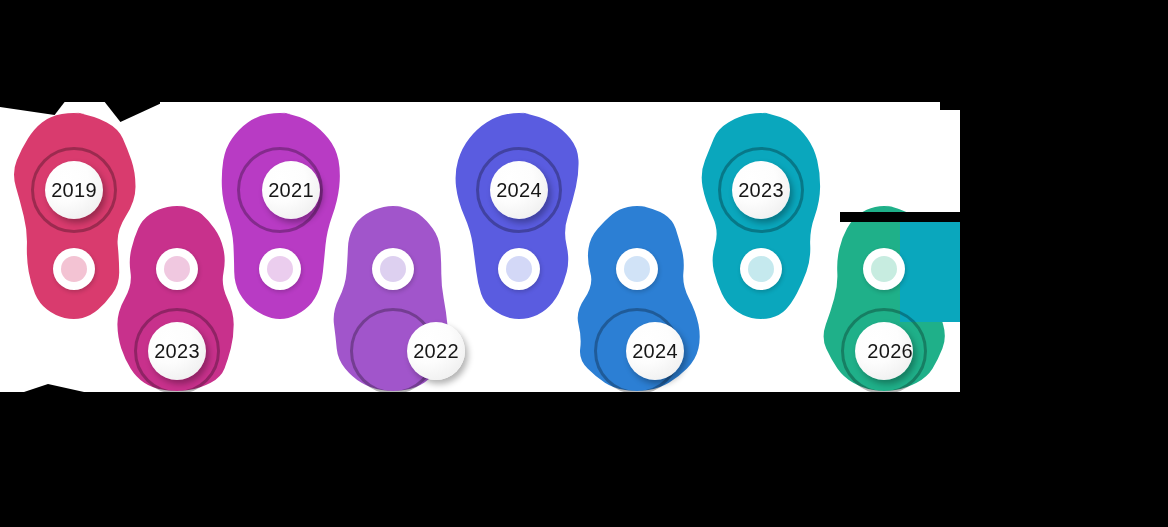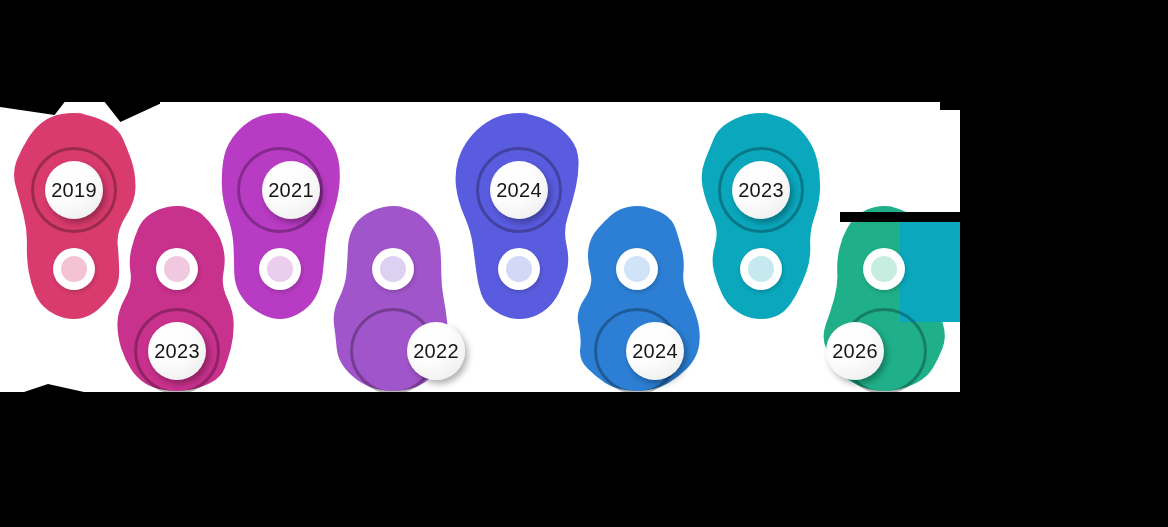--- a/index.html
+++ b/index.html
@@ -123,21 +123,21 @@
       </div>
       <div class="badgering" style="left: 594px; top: 308px; border-color: rgba(0, 0, 0, 0.28);"></div>
       <div class="badge" style="left: 608px; top: 322px; margin-left: 18px;">
         <span>2024</span>
       </div>
       <div class="badgering" style="left: 718px; top: 147px; border-color: rgba(0, 0, 0, 0.28);"></div>
       <div class="badge" style="left: 732px; top: 161px;">
         <span>2023</span>
       </div>
       <div class="badgering" style="left: 841px; top: 308px; border-color: rgba(0, 0, 0, 0.28);"></div>
-      <div class="badge" style="left: 826px; top: 322px;">
+      <div class="badge" style="left: 855px; top: 322px; justify-content: flex-end;">
         <span>2026</span>
       </div>
     </div>
 
   <div class="mask" style="left:0;top:0;width:1168px;height:102px;"></div>
   <div class="mask" style="left:0;top:95px;width:70px;height:20px;clip-path:polygon(0 0,100% 0,78% 100%,0 60%);"></div>
   <div class="mask" style="left:100px;top:96px;width:60px;height:26px;clip-path:polygon(0 0,100% 0,100% 30%,34% 100%);"></div>
   <div class="mask" style="left:940px;top:0;width:228px;height:110px;clip-path:polygon(0 0,56% 0,56% 28%,86% 28%,86% 60%,100% 60%,100% 0,100% 100%,0 100%);"></div>
   <div class="mask" style="left:840px;top:150px;width:328px;height:72px;clip-path:polygon(0 100%,0 86%,100% 86%,100% 0,100% 100%);"></div>
   <div class="mask" style="left:0;top:392px;width:1168px;height:135px;"></div>

